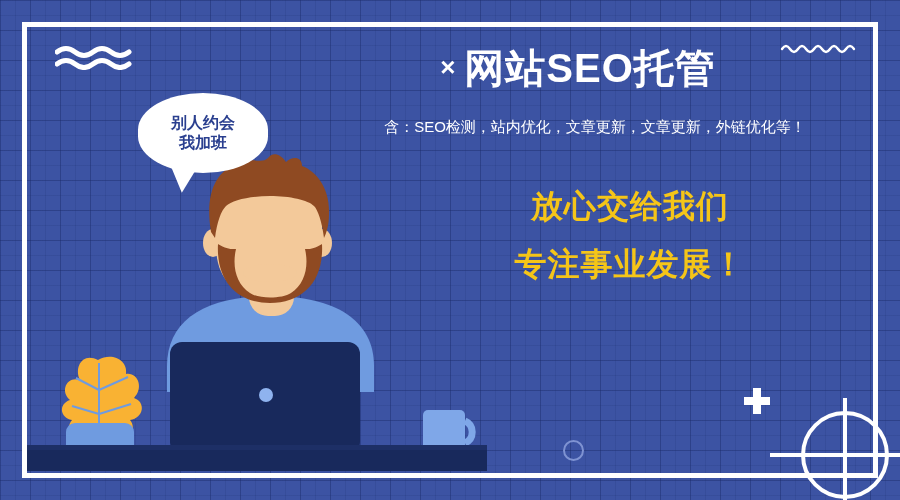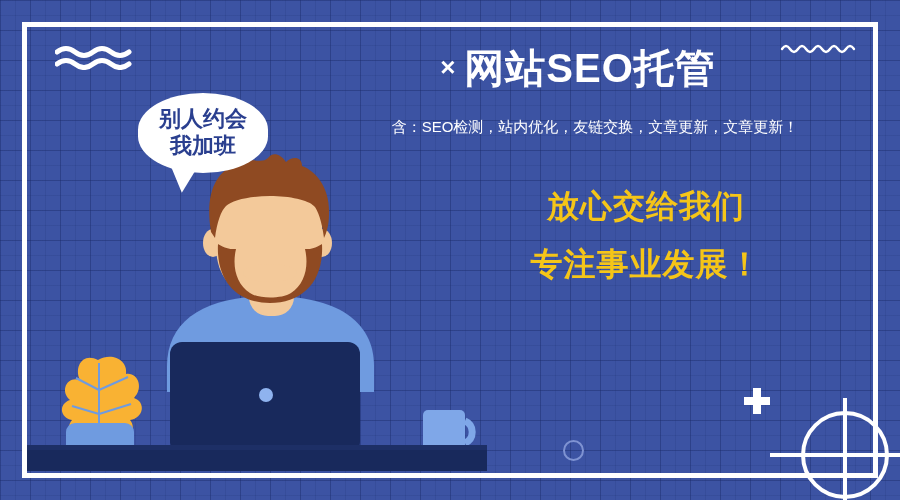--- a/index.html
+++ b/index.html
@@ -59,37 +59,37 @@
   }
   .headline .x{font-size:26px;vertical-align:6px;margin-right:8px;font-weight:bold;}
   .subline{
     position:absolute;left:300px;top:117px;width:590px;
     text-align:center;color:#ffffff;
     font-size:15px;line-height:1.3;white-space:nowrap;
   }
 
   
   .points{
-    position:absolute;left:396px;top:190px;width:500px;
+    position:absolute;left:380px;top:190px;width:500px;
     text-align:center;color:#f5c518;
   }
   .point{
     font-size:32px;font-weight:bold;line-height:1.0;
     margin-bottom:26px;white-space:nowrap;letter-spacing:1px;
   }
   .point:last-child{margin-bottom:4px;}
 
   
   .bubble{
     position:absolute;left:138px;top:93px;width:130px;height:80px;
     background:#ffffff;border-radius:50%/46%;
     display:flex;align-items:center;justify-content:center;
   }
   .bubble-text{
-    color:#2a3f8f;font-size:22px;font-weight:bold;line-height:1.22;
+    color:#2a3f8f;font-size:16px;font-weight:bold;line-height:1.22;
     text-align:center;white-space:pre-line;
   }
   .bubble-tail{
     position:absolute;left:170px;top:158px;width:0;height:0;
     border-left:10px solid transparent;
     border-right:26px solid transparent;
     border-top:34px solid #ffffff;
     transform:rotate(-6deg);
   }
 
@@ -188,21 +188,21 @@
 
   <div class="bubble-tail"></div>
   <div class="bubble">
     <div class="bubble-text">别人约会
 我加班</div>
   </div>
 
   <div class="headline">
     <span class="x">×</span><span>网站SEO托管</span>
   </div>
-  <div class="subline">含：SEO检测，站内优化，友链交换，文章更新，文章更新！</div>
+  <div class="subline">含：SEO检测，站内优化，文章更新，文章更新，外链优化等！</div>
 
   <div class="points">
     <div class="point">放心交给我们</div>
     <div class="point">专注事业发展！</div>
   </div>
 
   <div class="frame"></div>
 </div>
 
 </body></html>

